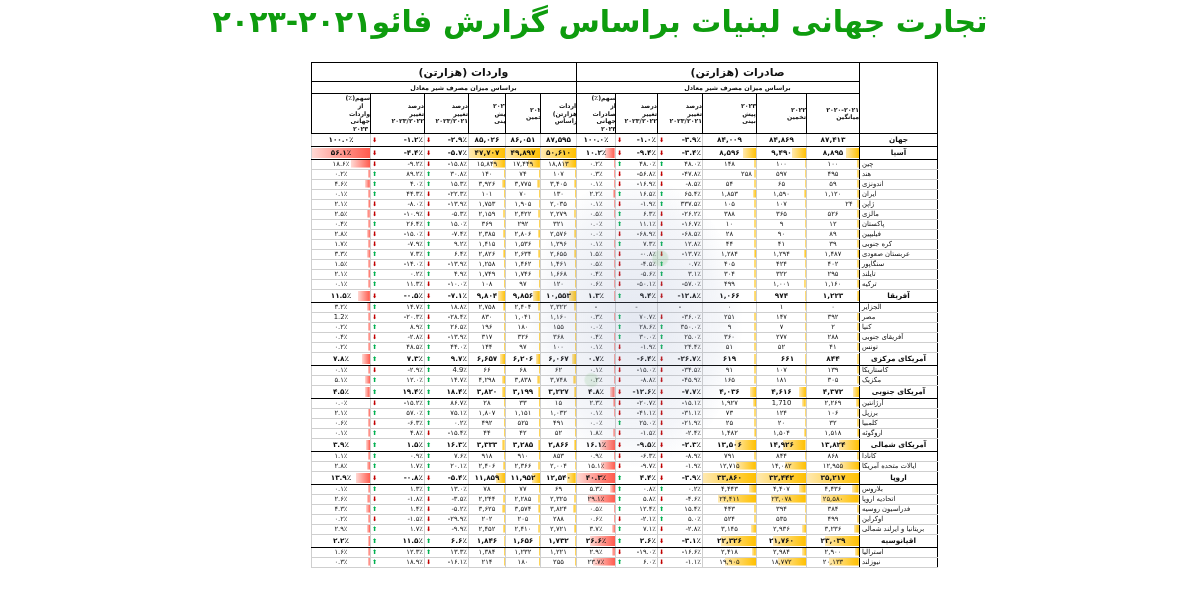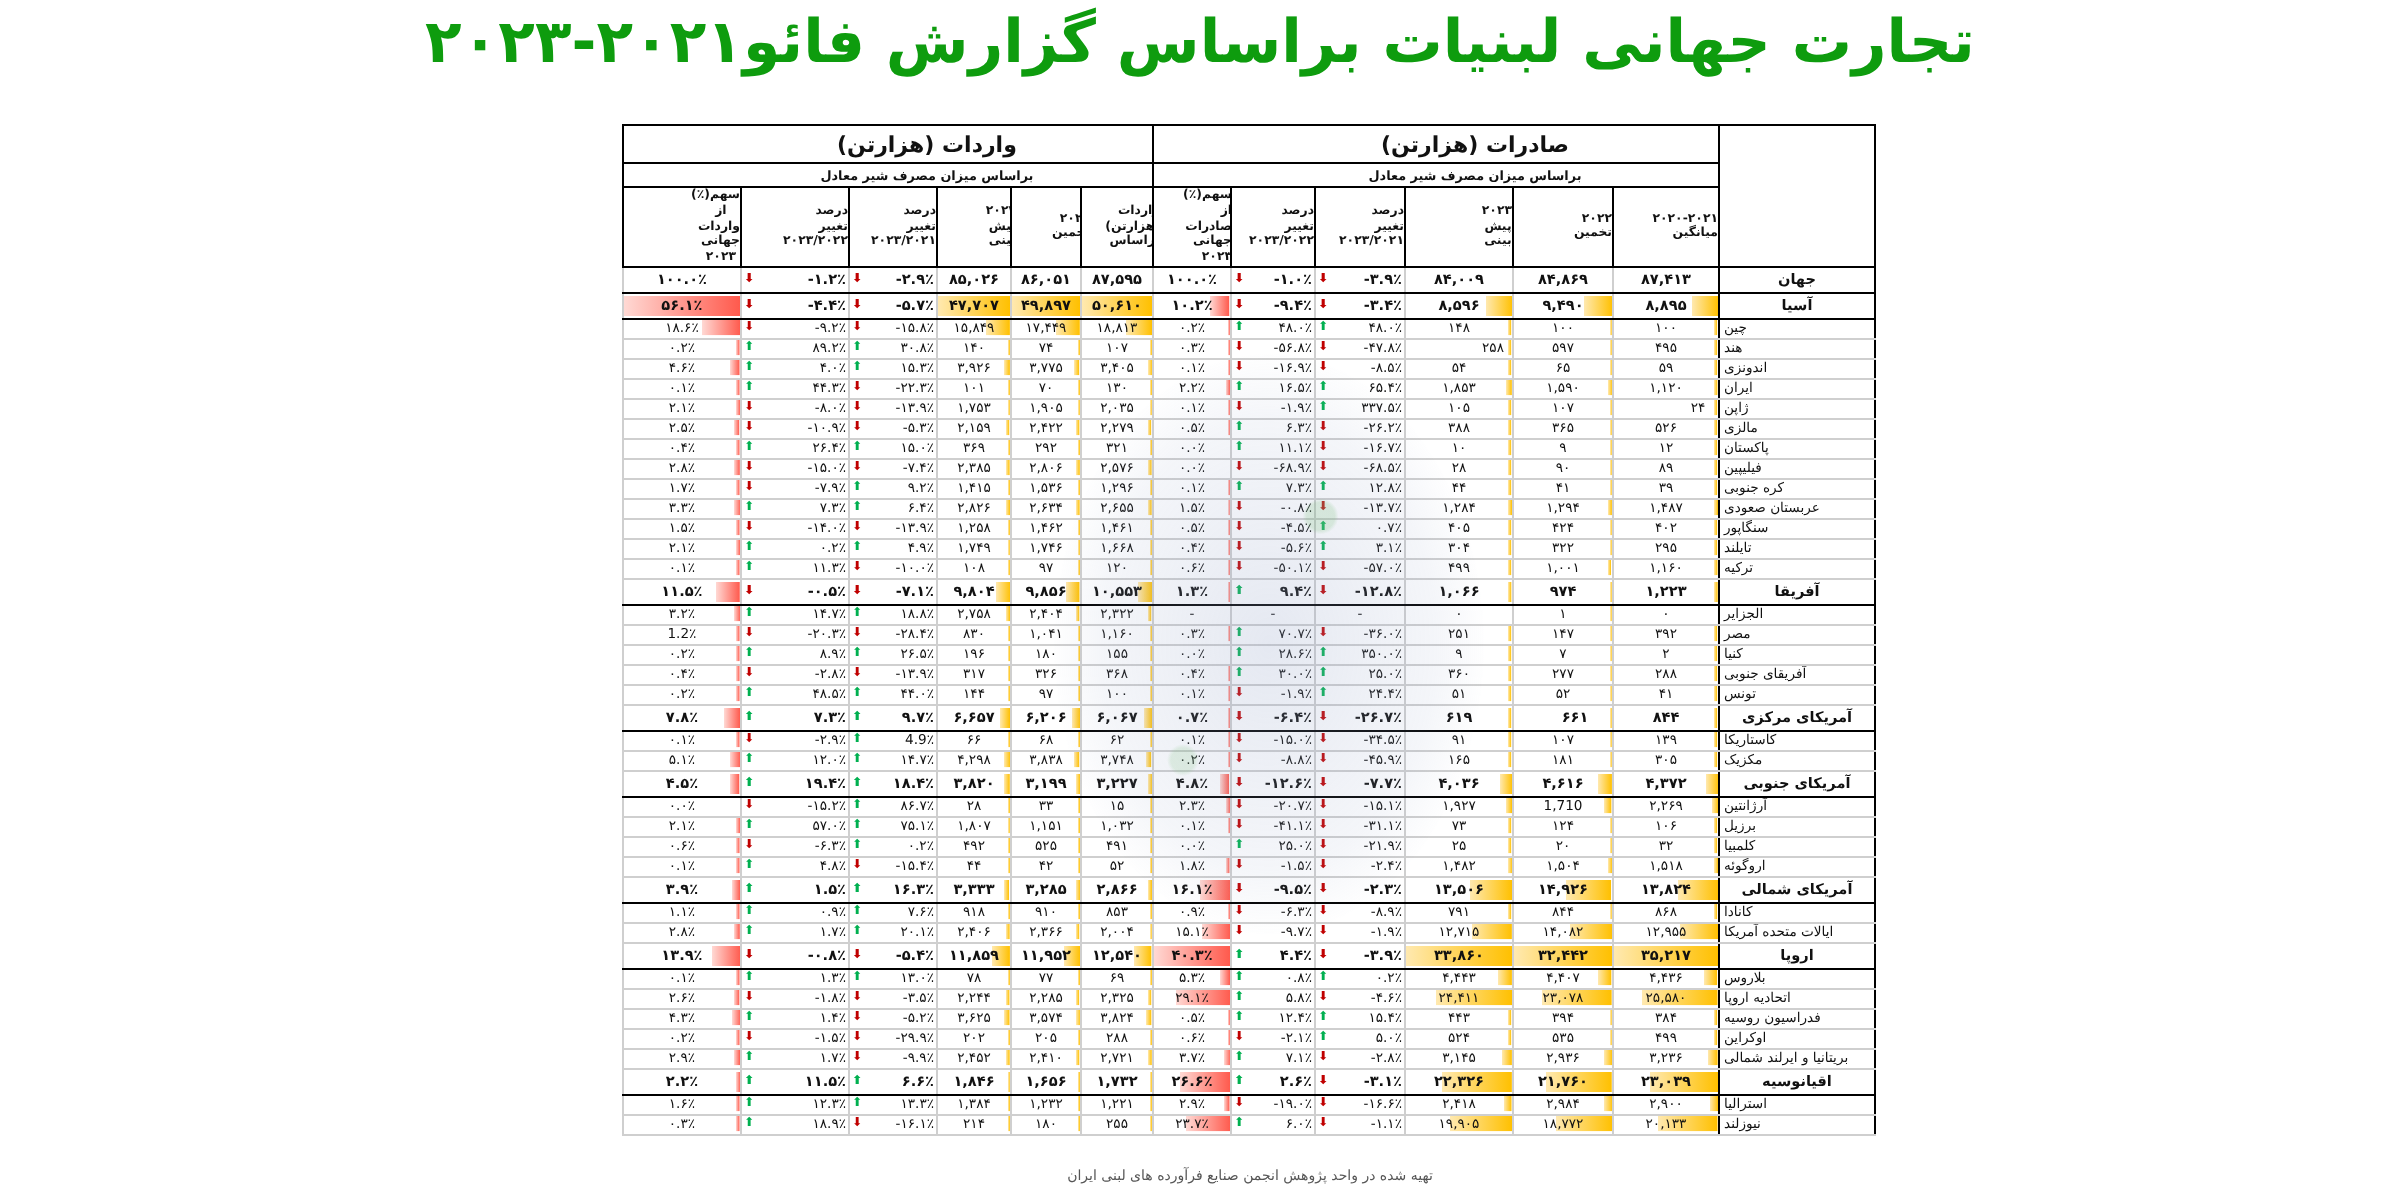--- a/index.html
+++ b/index.html
@@ -1527,14 +1527,13 @@
                 <span class="arr up">⬆</span>
                 <span class="val">۱۸.۹٪</span>
               </div>
             </td>
             <td class=" num" style="background-image: linear-gradient(to left, rgb(255, 90, 77), rgb(255, 217, 212)); background-size: 3% 84%;">۰.۳٪</td>
           </tr>
         </tbody>
     </table>
   </div>
 
-  <div class="footer">تهیه شده در واحد پژوهش انجمن صنایع فرآورده های لبنی ایران</div>
 </div>
 
 </body></html>

